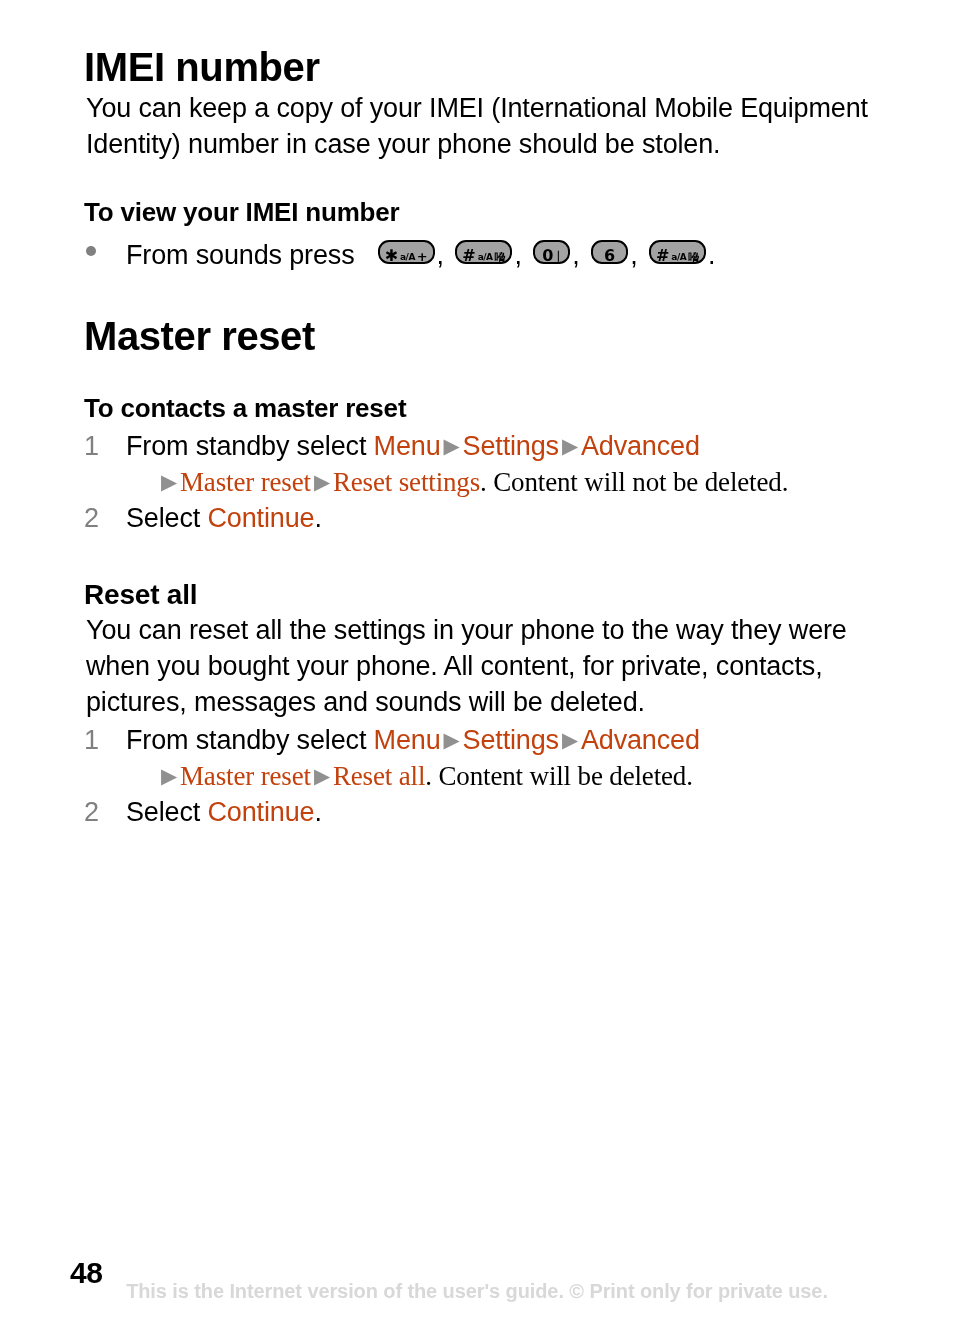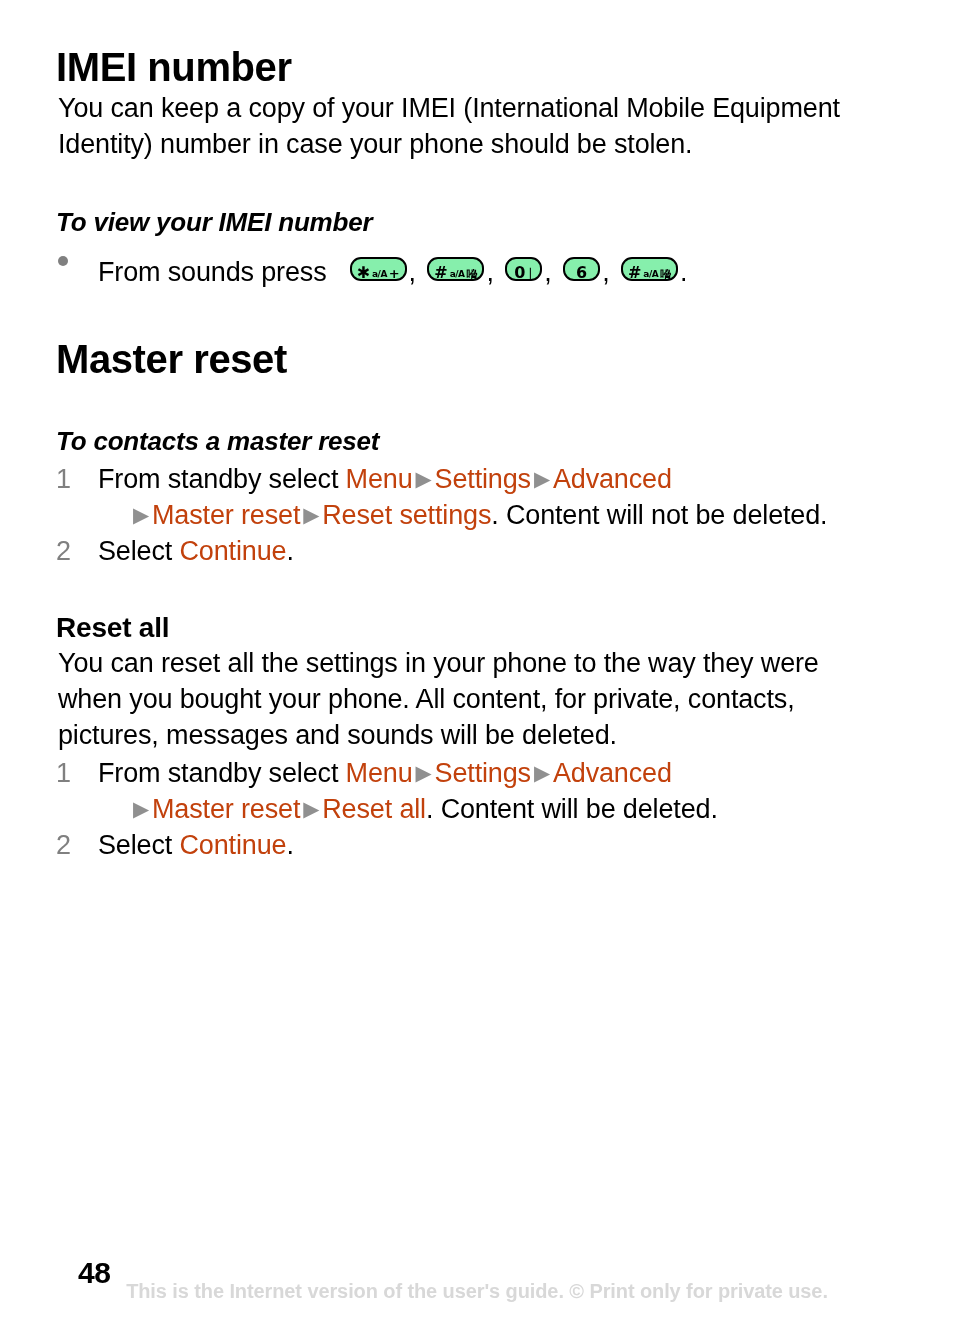--- a/index.html
+++ b/index.html
@@ -15,21 +15,21 @@
   #page {
     position: relative;
     width: 954px;
     height: 1331px;
     background: #ffffff;
     overflow: hidden;
     box-sizing: border-box;
   }
   #content {
     position: absolute;
-    left: 56px;
+    left: 84px;
     top: 46px;
     width: 812px;
   }
 
   
   .h1 {
     font-size: 40px;
     font-weight: bold;
     line-height: 1.06;
     letter-spacing: -0.4px;
@@ -43,24 +43,23 @@
     font-weight: bold;
     line-height: 1.1;
     letter-spacing: -0.2px;
     margin: 0 0 2px 0;
     color: #000;
   }
   .h3.spaced { margin-top: 44px; }
   .h-proc {
     font-size: 26px;
     font-weight: bold;
-    font-style: italic;
     line-height: 1.15;
     letter-spacing: -0.2px;
-    margin: 46px 0 4px 0;
+    margin: 36px 0 4px 0;
     color: #000;
   }
 
   
   .para {
     font-size: 27px;
     line-height: 36px;
     margin: 2px;
     color: #000;
     letter-spacing: -0.15px;
@@ -93,20 +92,21 @@
     top: 14px;
     width: 10px;
     height: 10px;
     border-radius: 50%;
     background: #808080;
   }
   .li .body { flex: 1 1 auto; }
   .li .body .cont-indent {
     display: block;
     padding-left: 32px;
+    font-family: Liberation Serif, serif;
   }
 
   
   .menu { color: #c2410c; }
   .arrow {
     color: #909090;
     font-size: 21px;
     padding: 0 3px;
     vertical-align: 2px;
   }
@@ -114,22 +114,22 @@
   
   .keyrow { white-space: nowrap; }
   .key {
     display: inline-block;
     border: 2.2px solid #000;
     border-radius: 11px;
     height: 20px;
     padding: 0 5px;
     line-height: 20px;
     vertical-align: 3px;
-    margin: 15px 1px;
-    background: #86efac;
+    margin: 8px 1px;
+    background: #a3a3a3;
     box-sizing: content-box;
     text-align: center;
     font-family: "DejaVu Sans", sans-serif;
   }
   .key .big {
     font-size: 16px;
     font-weight: bold;
     letter-spacing: 0;
     vertical-align: 0px;
   }
@@ -151,21 +151,21 @@
     font-weight: bold;
     padding-left: 2px;
   }
   .key.wide { padding: 0 7px; }
   .key.narrow { padding: 0 11px; }
   .comma { padding: 0 3px 0 1px; }
 
   
   #page-number {
     position: absolute;
-    left: 78px;
+    left: 70px;
     top: 1256px;
     font-size: 30px;
     font-weight: bold;
     color: #000;
     letter-spacing: -0.5px;
   }
   #watermark {
     position: absolute;
     left: 0;
     top: 1280px;

